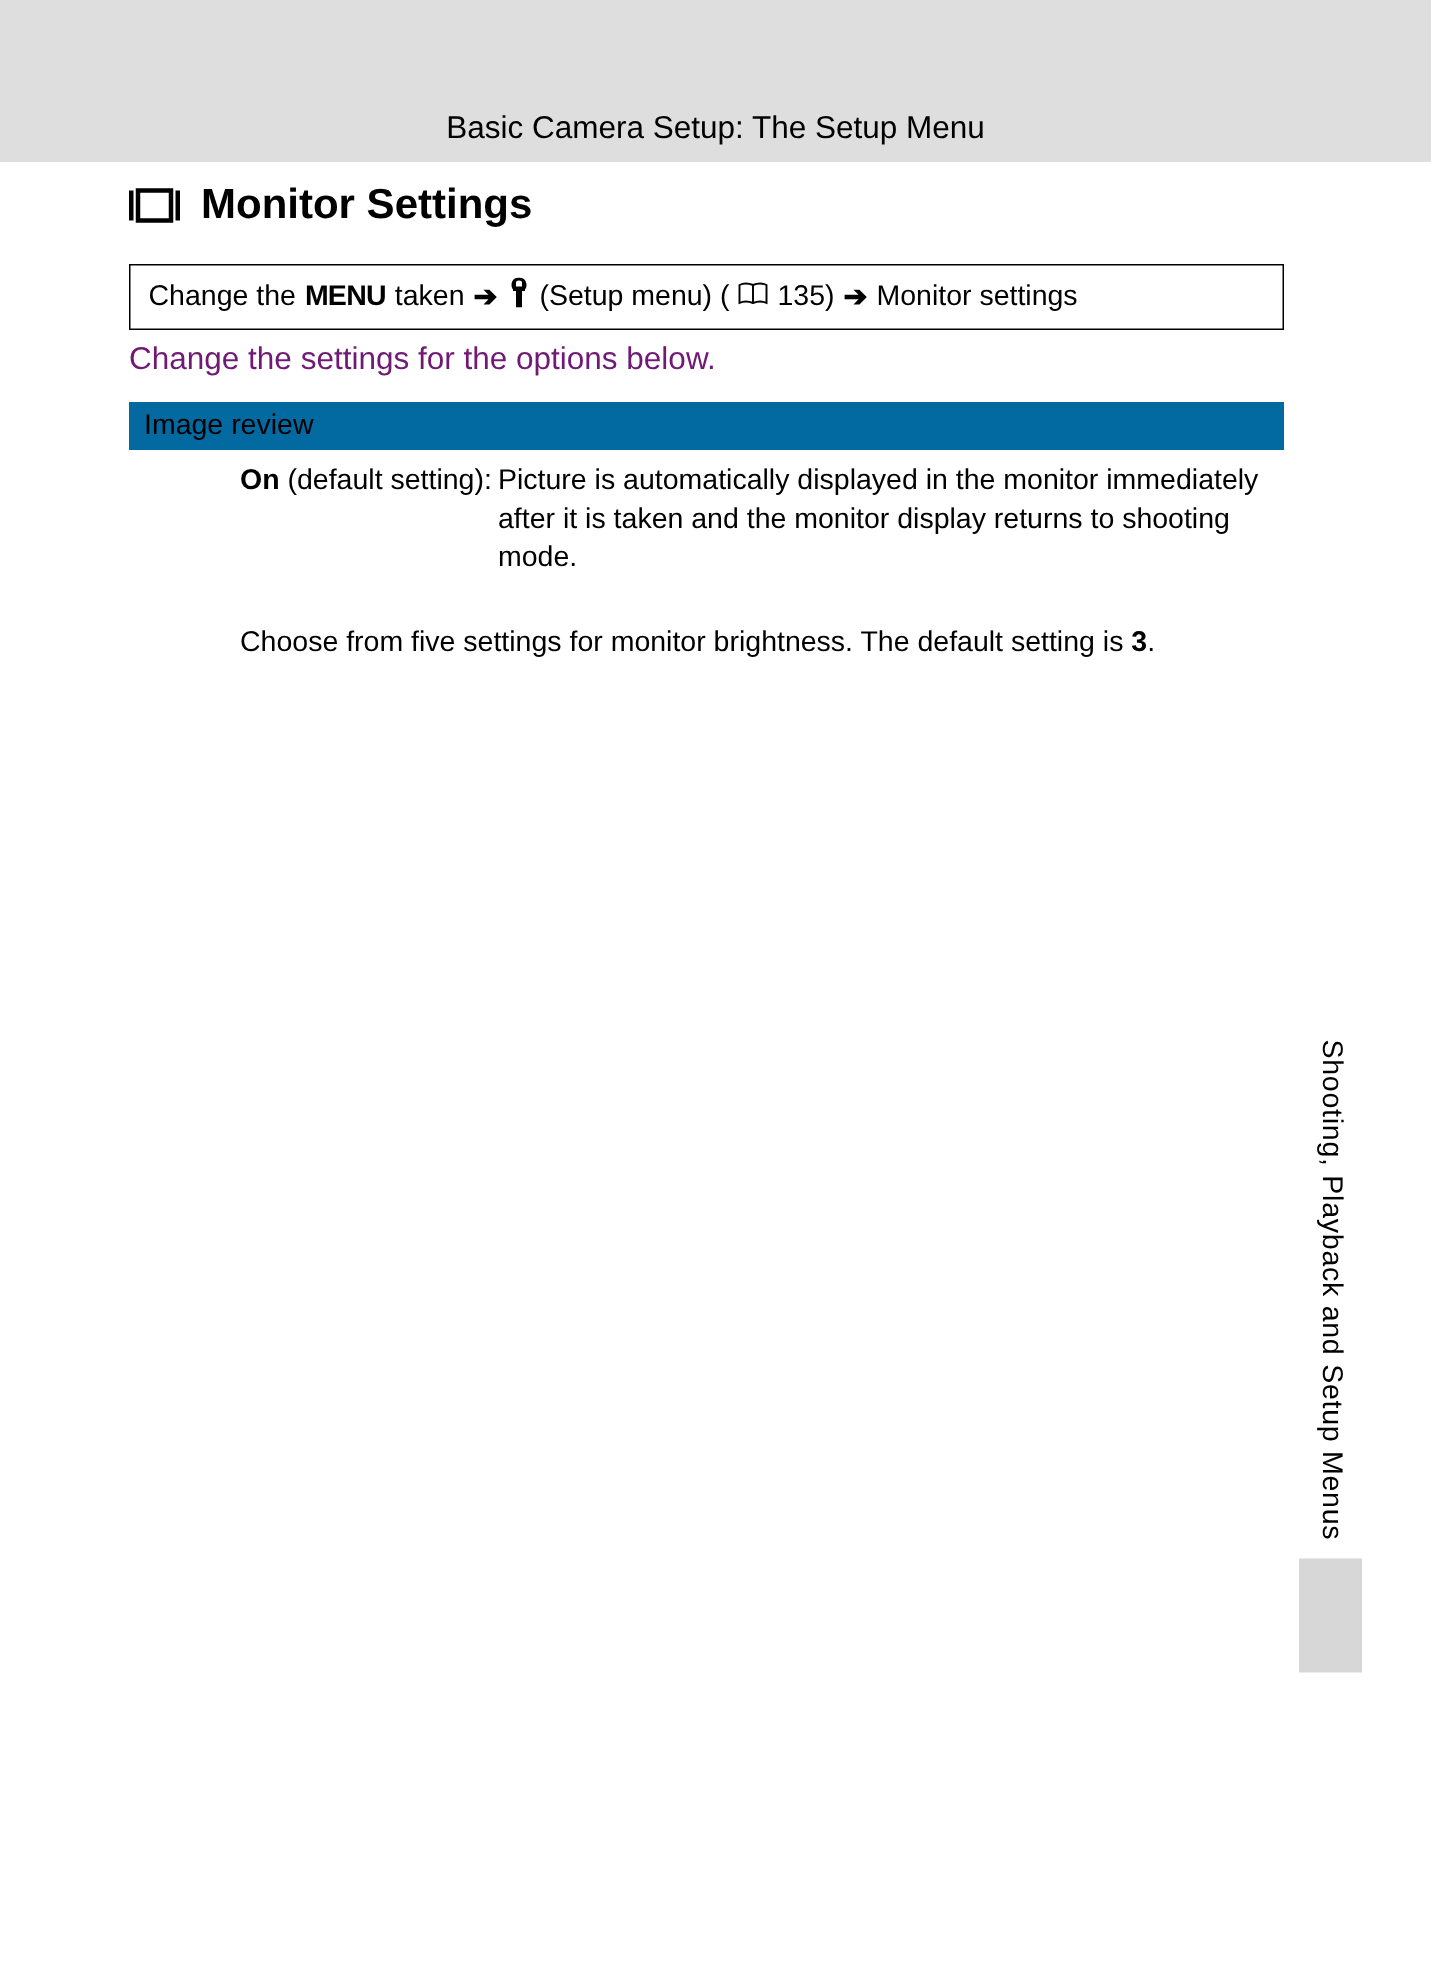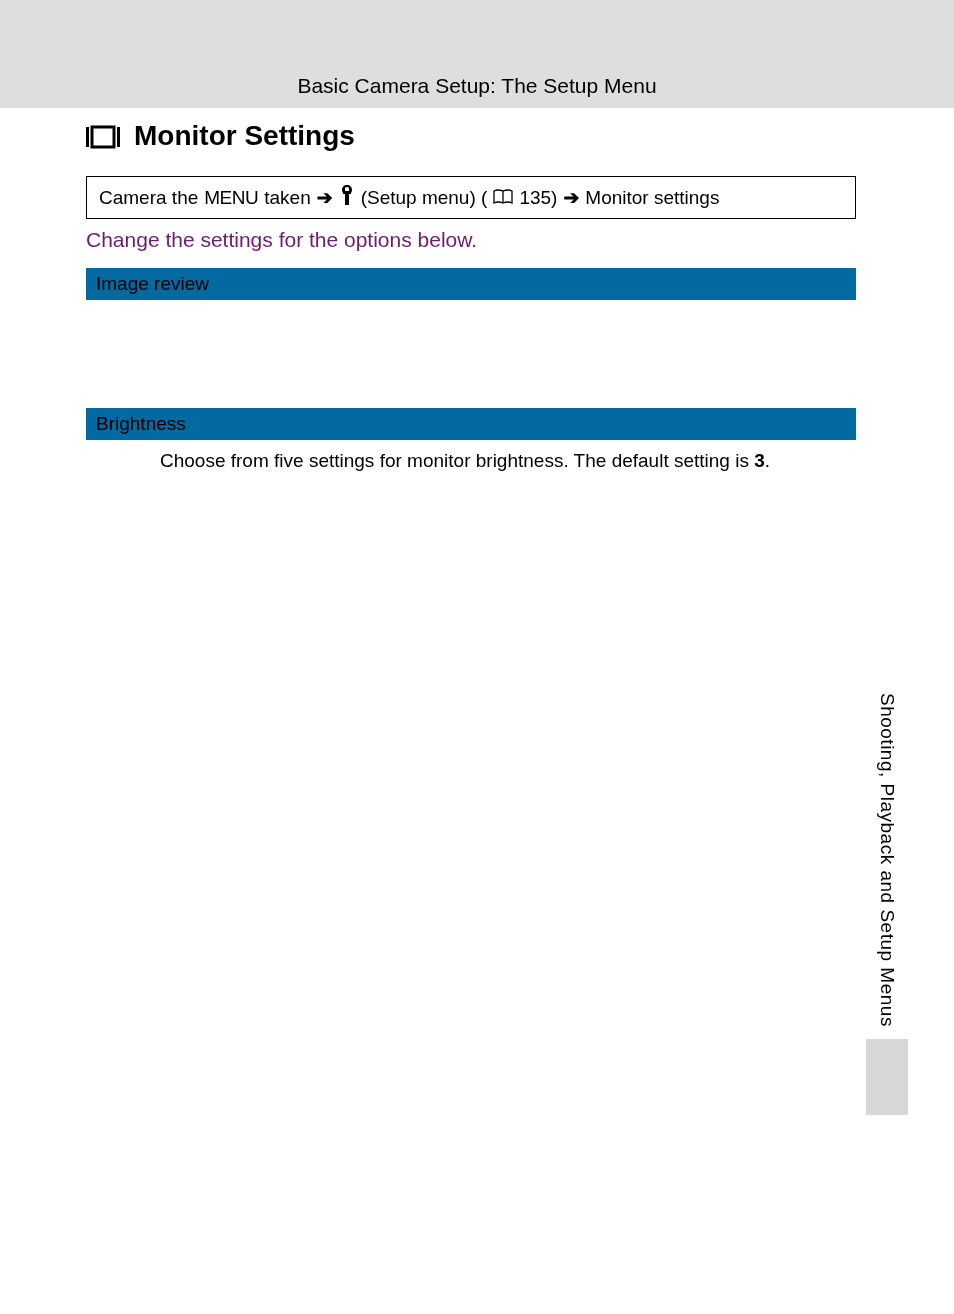--- a/index.html
+++ b/index.html
@@ -54,21 +54,21 @@
     font-size: 19px;
     color: #000;
     display: flex;
     align-items: center;
     flex-wrap: wrap;
     gap: 6px;
   }
   .nav-box .menu-label {
     font-family: "Arial Narrow", Arial, sans-serif;
     font-stretch: condensed;
-    font-weight: 400;
+    font-weight: 700;
     letter-spacing: -0.5px;
   }
   .arrow {
     font-weight: 700;
     font-size: 19px;
   }
   .wrench-icon { display:inline-block; }
   .book-icon { display:inline-block; vertical-align: -2px; }
   .intro-text {
     position: absolute;
@@ -147,21 +147,21 @@
         <svg width="34" height="24" viewBox="0 0 34 24">
           <rect x="0" y="2" width="3" height="20" fill="#000"></rect>
           <rect x="31" y="2" width="3" height="20" fill="#000"></rect>
           <rect x="6" y="2" width="22" height="20" fill="none" stroke="#000" stroke-width="3"></rect>
         </svg>
       </span>
       <span>Monitor Settings</span>
     </div>
 
     <div class="nav-box">
-      <span>Camera the</span>
+      <span>Change the</span>
       <span class="menu-label">MENU</span>
       <span>taken</span>
       <span class="arrow">➔</span>
       <span class="wrench-icon">
         <svg width="16" height="20" viewBox="0 0 16 20">
           <path d="M8 0 C5 0 3 2 3 5 C3 6 3.3 7 4 8 L4 9 L6 9 L6 20 L10 20 L10 9 L12 9 L12 8 C12.7 7 13 6 13 5 C13 2 11 0 8 0 Z M8 2 L8 6 L6 6 L6 3 C6 3 6.5 2 8 2 Z M8 2 C9.5 2 10 3 10 3 L10 6 L8 6 Z" fill="#000"></path>
         </svg>
       </span>
       <span>(Setup menu) (</span>
         <span class="book-icon">
@@ -173,25 +173,30 @@
         <span>135)</span>
       <span class="arrow">➔</span>
       <span>Monitor settings</span>
     </div>
 
     <div class="intro-text">Change the settings for the options below.</div>
 
     <div class="option-block ob1">
       <div class="option-header">Image review</div>
       <div class="option-body">
+        <div class="row1">
+          <div class="lead1">
+            <span class="bold">On</span><span> (default setting):</span>
+          </div>
+          <div class="desc1">Picture is automatically displayed in the monitor immediately after it is taken and the monitor display returns to shooting mode.</div>
+        </div>
       </div>
     </div>
 
     <div class="option-block ob2">
-      <div class="option-header">Brightness</div>
       <div class="option-body">
         <span>Choose from five settings for monitor brightness. The default setting is </span><span class="bold">3</span><span>.</span>
       </div>
     </div>
 
     <div class="side-tab">
       <div class="side-text">Shooting, Playback and Setup Menus</div>
       <div class="side-block"></div>
     </div>
 

